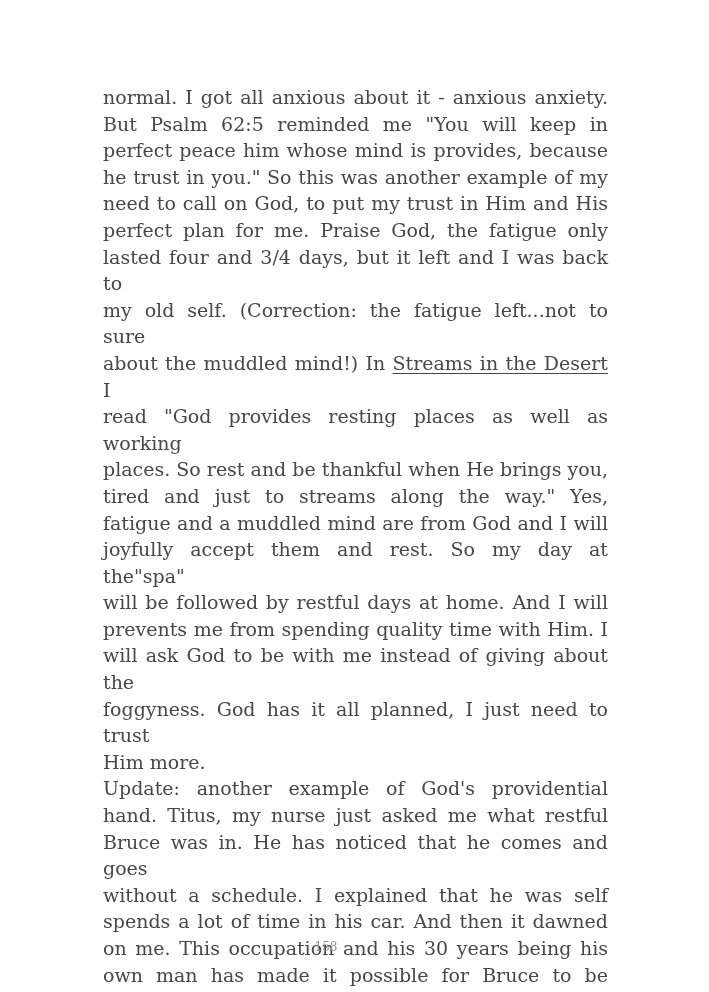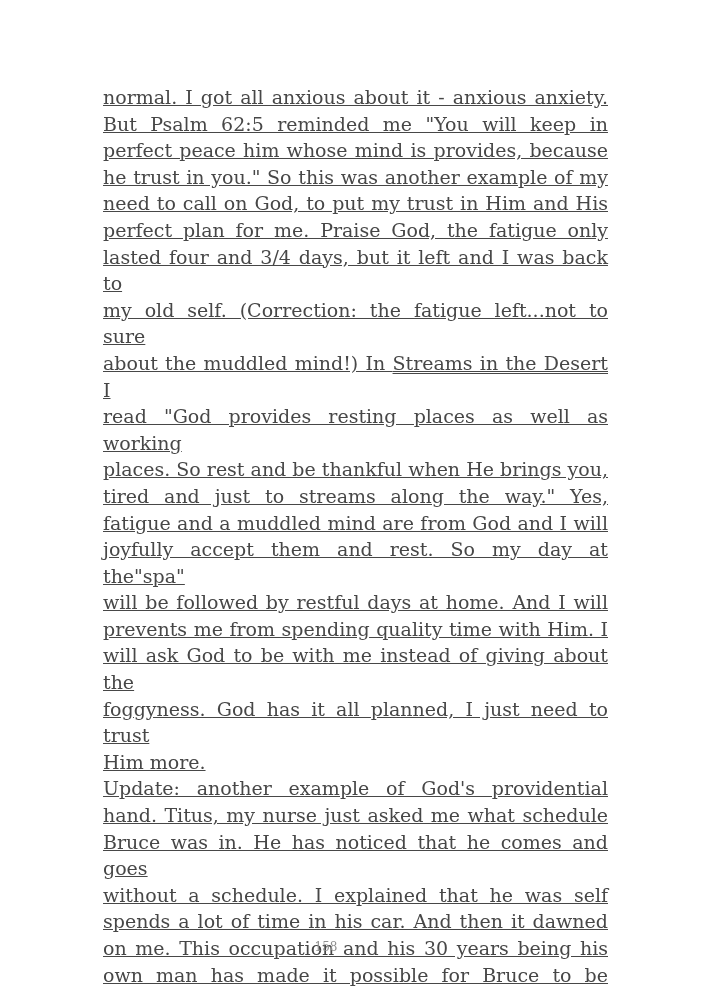--- a/index.html
+++ b/index.html
@@ -24,21 +24,20 @@
     font-size: 19px;
     line-height: 26.6px;
   }
   .para {
     margin: 0;
   }
   .text-line {
     text-align: justify;
     text-align-last: justify;
     white-space: normal;
-    text-decoration: underline;
   }
   .text-line.line-end {
     text-align-last: left;
   }
   .underlined {
     text-decoration: underline;
     text-underline-offset: 3px;
   }
   .page-number {
     position: absolute;
@@ -72,21 +71,21 @@
         <div class="text-line">fatigue and a muddled mind are from God and I will</div>
         <div class="text-line">joyfully accept them and rest. So my day at the"spa"</div>
         <div class="text-line">will be followed by restful days at home. And I will</div>
         <div class="text-line">prevents me from spending quality time with Him. I</div>
         <div class="text-line">will ask God to be with me instead of giving about the</div>
         <div class="text-line">foggyness. God has it all planned, I just need to trust</div>
         <div class="text-line line-end">Him more.</div>
       </div>
       <div class="para">
         <div class="text-line">Update: another example of God's providential</div>
-        <div class="text-line">hand. Titus, my nurse just asked me what schedule</div>
+        <div class="text-line">hand. Titus, my nurse just asked me what restful</div>
         <div class="text-line">Bruce was in. He has noticed that he comes and goes</div>
         <div class="text-line">without a schedule. I explained that he was self</div>
         <div class="text-line">spends a lot of time in his car. And then it dawned</div>
         <div class="text-line">on me. This occupation and his 30 years being his</div>
         <div class="text-line">own man has made it possible for Bruce to be where</div>
       </div>
     </div>
   <div class="page-number">158</div>
 </div>
 

